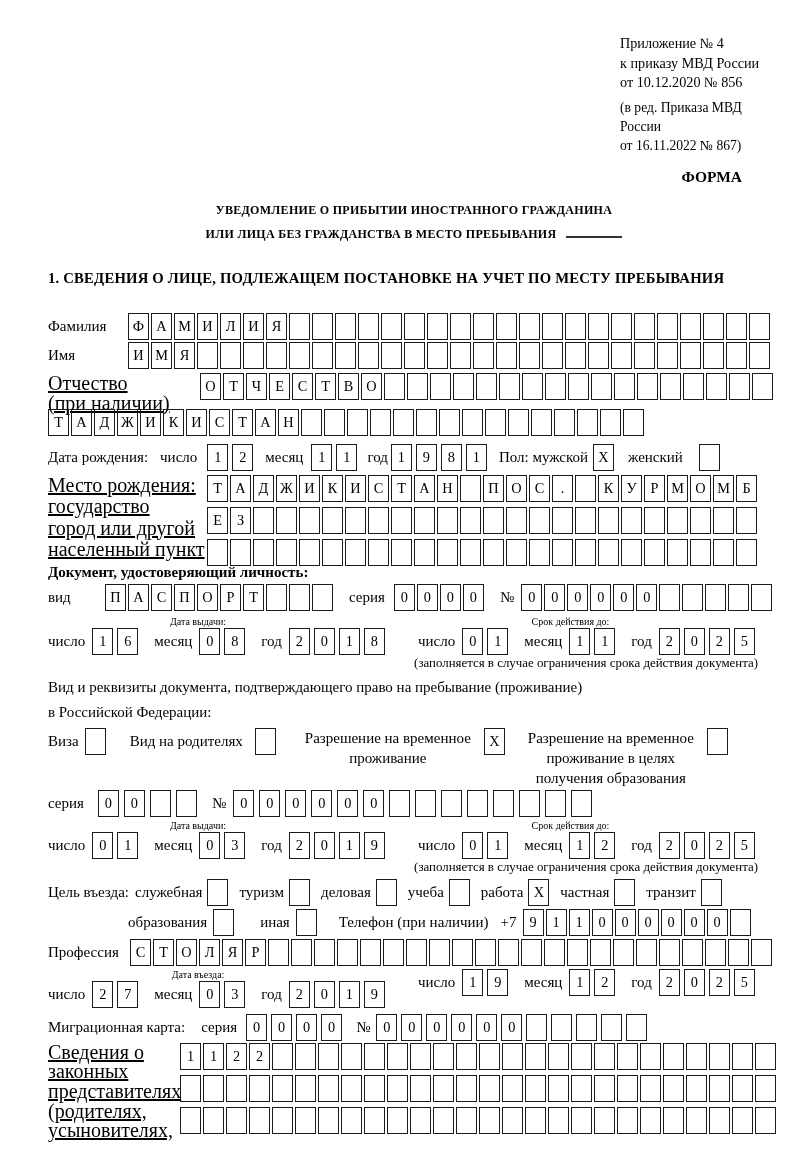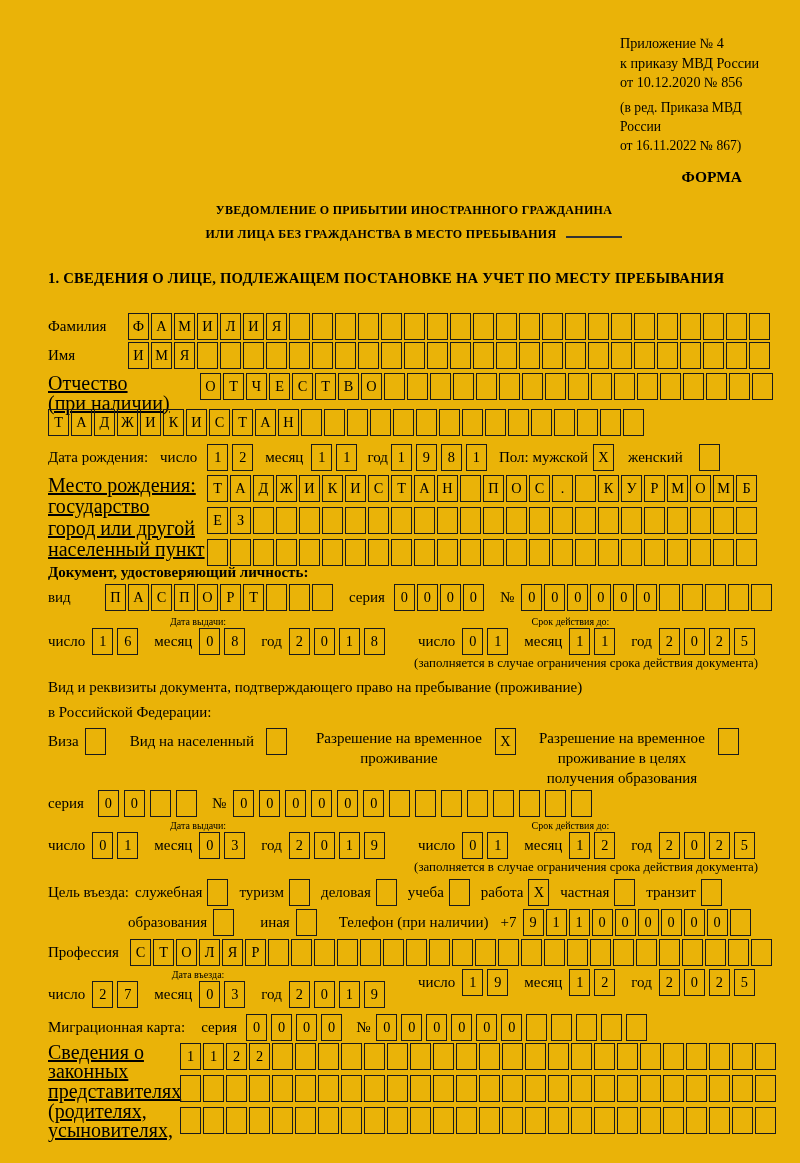--- a/index.html
+++ b/index.html
@@ -1,19 +1,19 @@
 <!DOCTYPE html>
 <html><head>
 <meta charset="utf-8">
 <style>
   html,body { margin:0; padding:0; background:#e8e8e8; }
   body { font-family:"Liberation Serif", serif; color:#000; }
   .page {
     position:relative; width:800px; height:1163px; margin:0 auto;
-    background:#eab308; box-sizing:border-box;
+    background:#ffffff; box-sizing:border-box;
     padding:34px 20px 0 48px; overflow:hidden;
   }
   .annex { margin-left:572px; font-size:14.2px; line-height:19.5px; }
   .annex .edition { margin-top:5px; font-size:13.6px; line-height:19px; }
   .forma { text-align:right; margin-top:13px; margin-right:38px; font-weight:bold; font-size:15.5px; }
   .title { text-align:center; margin-top:13px; font-weight:bold; font-size:12px; line-height:23px; letter-spacing:.3px; }
   .blank { display:inline-block; width:56px; border-bottom:2px solid #333; height:14px; margin-left:10px; }
   .s1head { margin-top:24px; font-weight:bold; font-size:14.7px; letter-spacing:.2px; }
 
   .row { display:flex; align-items:flex-start; margin-bottom:2px; }
@@ -411,21 +411,21 @@
   <div class="intro">
     <div>Вид и реквизиты документа, подтверждающего право на пребывание (проживание)</div>
     <div>в Российской Федерации:</div>
   </div>
 
   <div class="row" style="margin-top:3px; margin-bottom:2px">
     <span class="lbl">Виза</span>
     <span class="cells" style="margin-left:6px">
         <span class="cell"></span>
       </span>
-    <span class="lbl" style="margin-left:22px">Вид на населенный</span>
+    <span class="lbl" style="margin-left:22px">Вид на родителях</span>
     <span class="cells" style="margin-left:12px">
         <span class="cell"></span>
       </span>
     <div class="optlbl" style="margin-left:22px; width:176px">
       <div>Разрешение на временное</div>
       <div>проживание</div>
     </div>
     <span class="cells" style="margin-left:8px">
         <span class="cell">X</span>
       </span>

